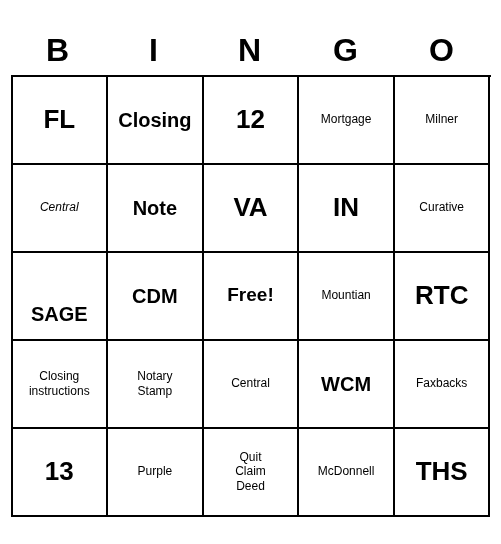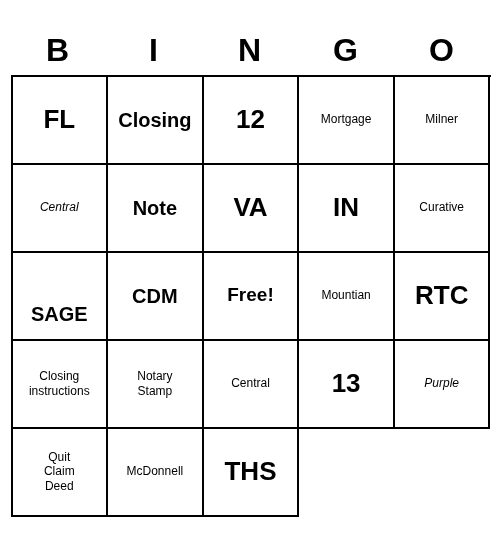--- a/index.html
+++ b/index.html
@@ -125,24 +125,30 @@
 instructions</span>
       </div>
       <div class="bingo-cell">
         <span class="cell-text small" style="white-space: pre-line;">Notary
 Stamp</span>
       </div>
       <div class="bingo-cell">
         <span class="cell-text small" style="white-space: pre-line;">Central</span>
       </div>
       <div class="bingo-cell">
+        <span class="cell-text medium" style="white-space: pre-line;">WCM</span>
+      </div>
+      <div class="bingo-cell">
+        <span class="cell-text small" style="white-space: pre-line;">Faxbacks</span>
+      </div>
+      <div class="bingo-cell">
         <span class="cell-text large" style="white-space: pre-line;">13</span>
       </div>
       <div class="bingo-cell">
-        <span class="cell-text small" style="white-space: pre-line; font-style: italic;">Purple</span>
+        <span class="cell-text small" style="white-space: pre-line;">Purple</span>
       </div>
       <div class="bingo-cell">
         <span class="cell-text small" style="white-space: pre-line;">Quit
 Claim
 Deed</span>
       </div>
       <div class="bingo-cell">
         <span class="cell-text small" style="white-space: pre-line;">McDonnell</span>
       </div>
       <div class="bingo-cell">

